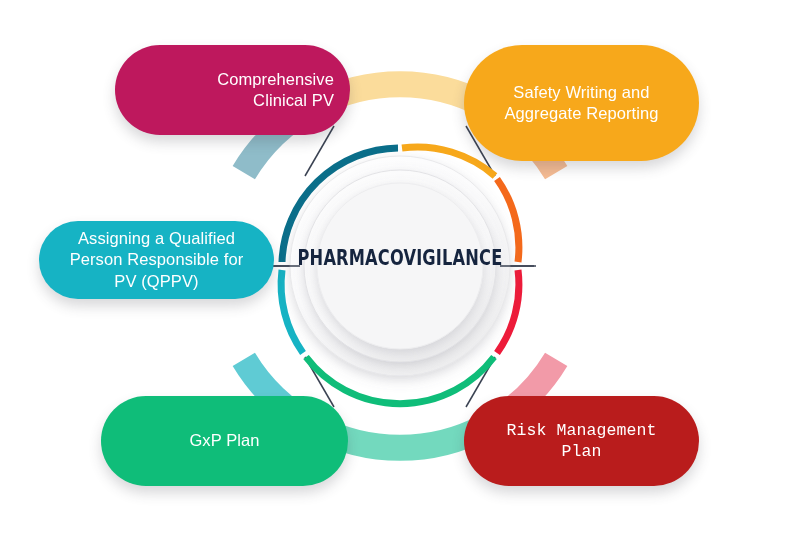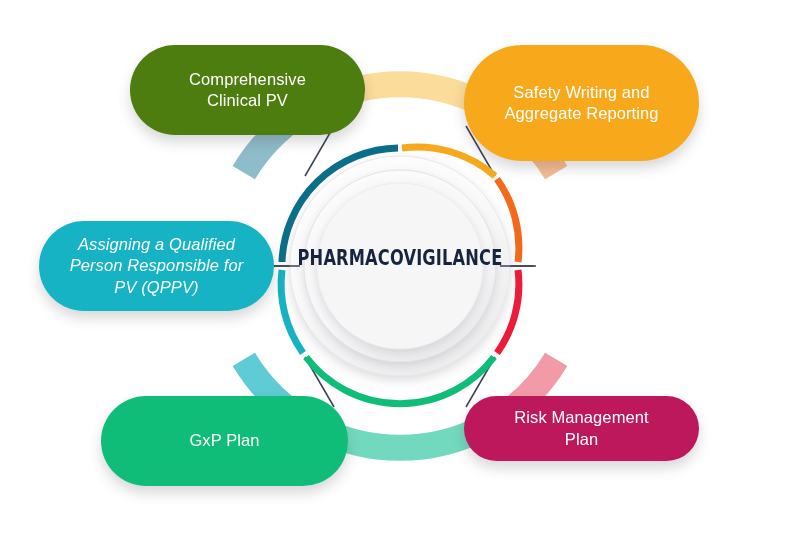--- a/index.html
+++ b/index.html
@@ -141,34 +141,34 @@
     </g>
 
     <g stroke="#3a4252" stroke-width="1.6">
       <line x1="266" y1="266" x2="300" y2="266"></line>
       <line x1="500" y1="266" x2="534" y2="266"></line>
     </g>
   </svg>
 
   <div id="center-title">PHARMACOVIGILANCE</div>
 
-  <div class="pill" style="left:130px; top:45px; width:235px; height:90px; background:#4d7c0f;">
+  <div class="pill" style="left:115px; top:45px; width:235px; height:90px; background:#be185d;text-align:right;">
     <span>Comprehensive<br>Clinical PV</span>
   </div>
 
   <div class="pill" style="left:464px; top:45px; width:235px; height:116px; background:#f7a81b;">
     <span>Safety Writing and<br>Aggregate Reporting</span>
   </div>
 
 
-  <div class="pill" style="left:464px; top:396px; width:235px; height:65px; background:#be185d;">
+  <div class="pill" style="left:464px; top:396px; width:235px; height:90px; background:#b91c1c;font-family:Liberation Mono, monospace;">
     <span>Risk Management<br>Plan</span>
   </div>
 
   <div class="pill" style="left:101px; top:396px; width:247px; height:90px; background:#0fbd79;">
     <span>GxP Plan</span>
   </div>
 
-  <div class="pill" style="left:39px; top:221px; width:235px; height:90px; background:#16b3c4;font-style:italic;">
+  <div class="pill" style="left:39px; top:221px; width:235px; height:78px; background:#16b3c4;">
     <span>Assigning a Qualified<br>Person Responsible for<br>PV (QPPV)</span>
   </div>
 
 </div>
 
 </body></html>

